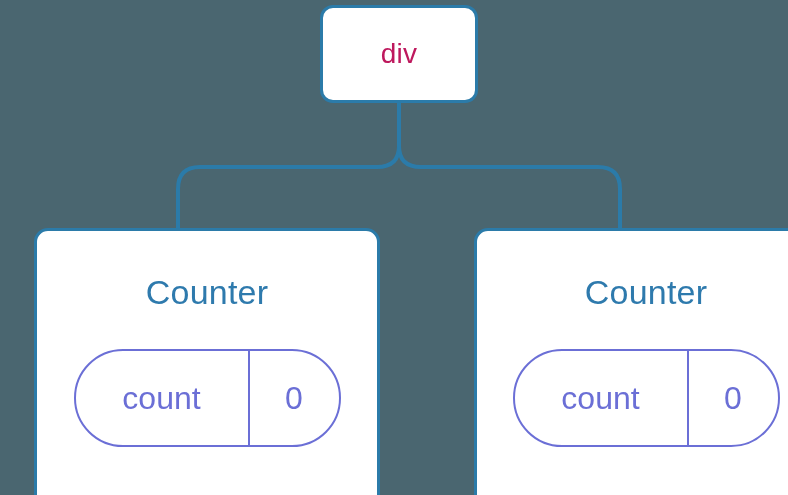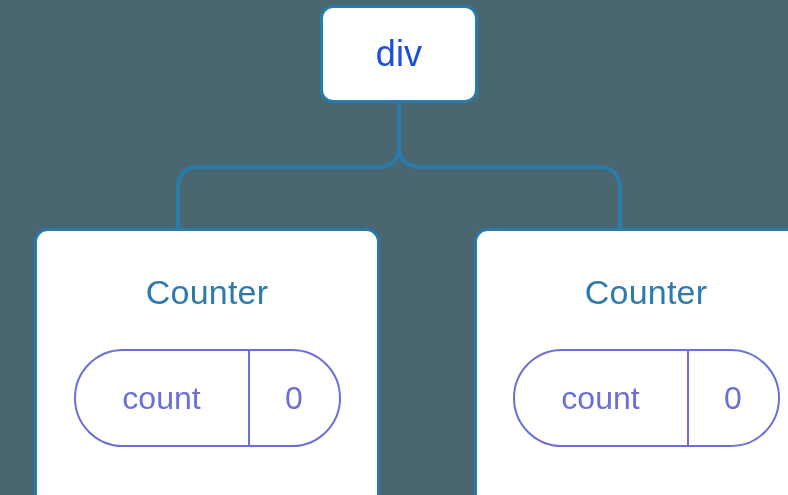--- a/index.html
+++ b/index.html
@@ -37,22 +37,22 @@
   }
   #div-node {
     left: 320px;
     top: 5px;
     width: 158px;
     height: 98px;
     border-radius: 13px;
     justify-content: center;
   }
   #div-node-label {
-    font-size: 36px;
-    color: #1d4ed8;
+    font-size: 28px;
+    color: #be185d;
     letter-spacing: 0.2px;
     line-height: 1;
   }
   .counter-card {
     top: 228px;
     height: 342px;
     border-radius: 14px;
     padding-top: 44px;
     margin-left: 32px;
   }

